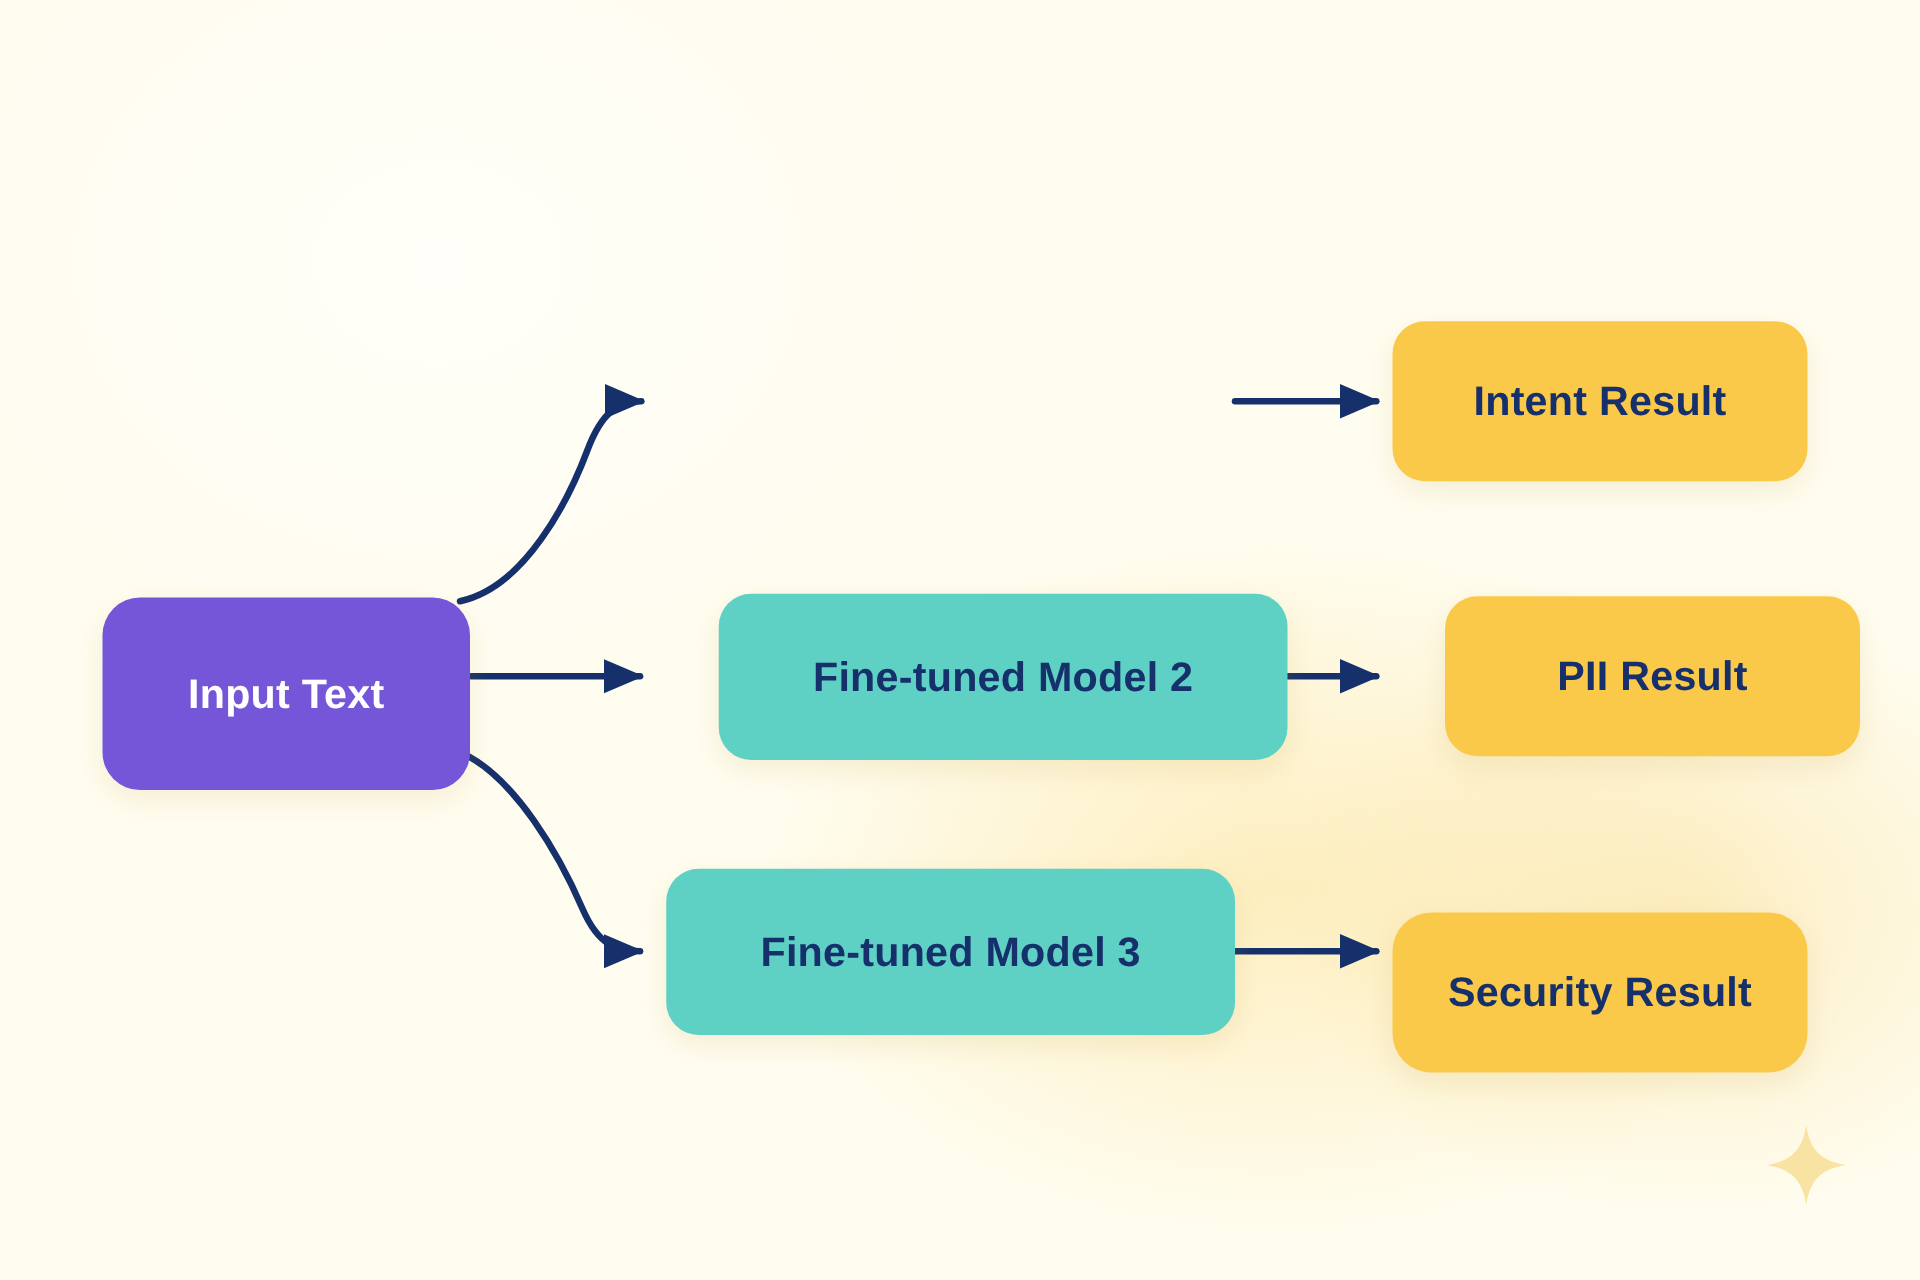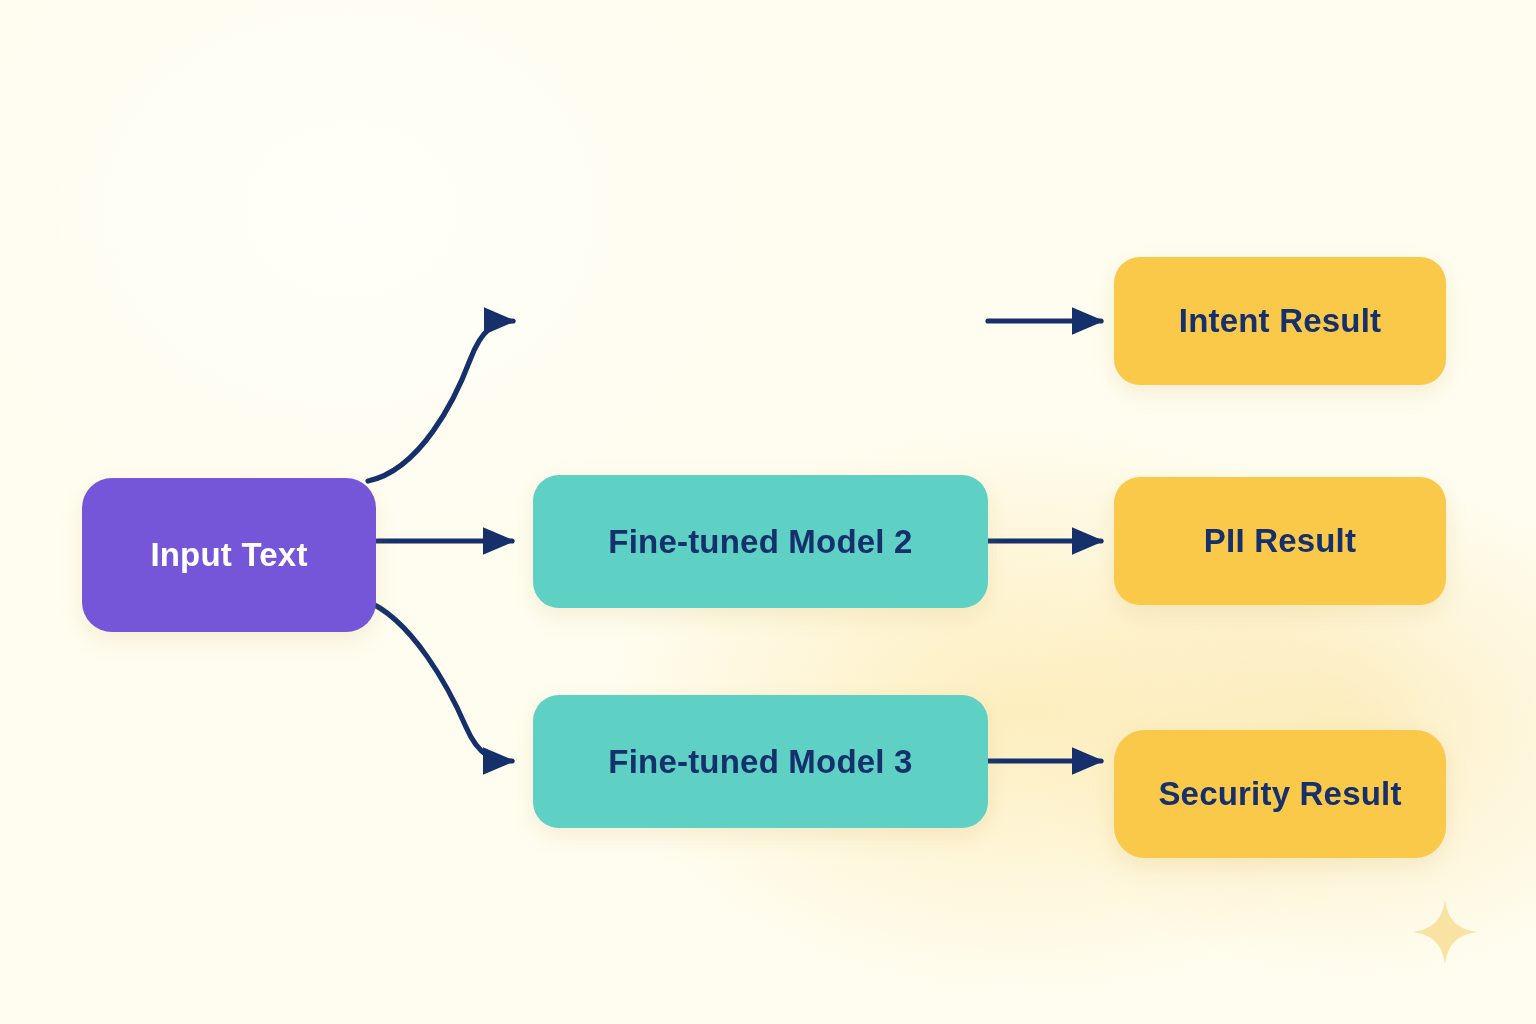--- a/index.html
+++ b/index.html
@@ -80,21 +80,21 @@
   }
   .node.result {
     left: 1114px;
     width: 332px; height: 128px;
     background: #fbc94a;
     color: #15306b;
     font-size: 33px;
   }
 
   .row1 { top: 255px; }
-  .row2 { top: 475px; }
+  .row2 { top: 475px; margin-left: 42px; }
   .row3 { top: 695px; }
 
   .result.row1 { top: 257px; }
   .result.row2 { top: 477px; }
   .result.row3 { top: 730px; border-radius: 31px; }
 
   #sparkle {
     position: absolute;
     left: 1411px; top: 898px;
     width: 68px; height: 68px;

